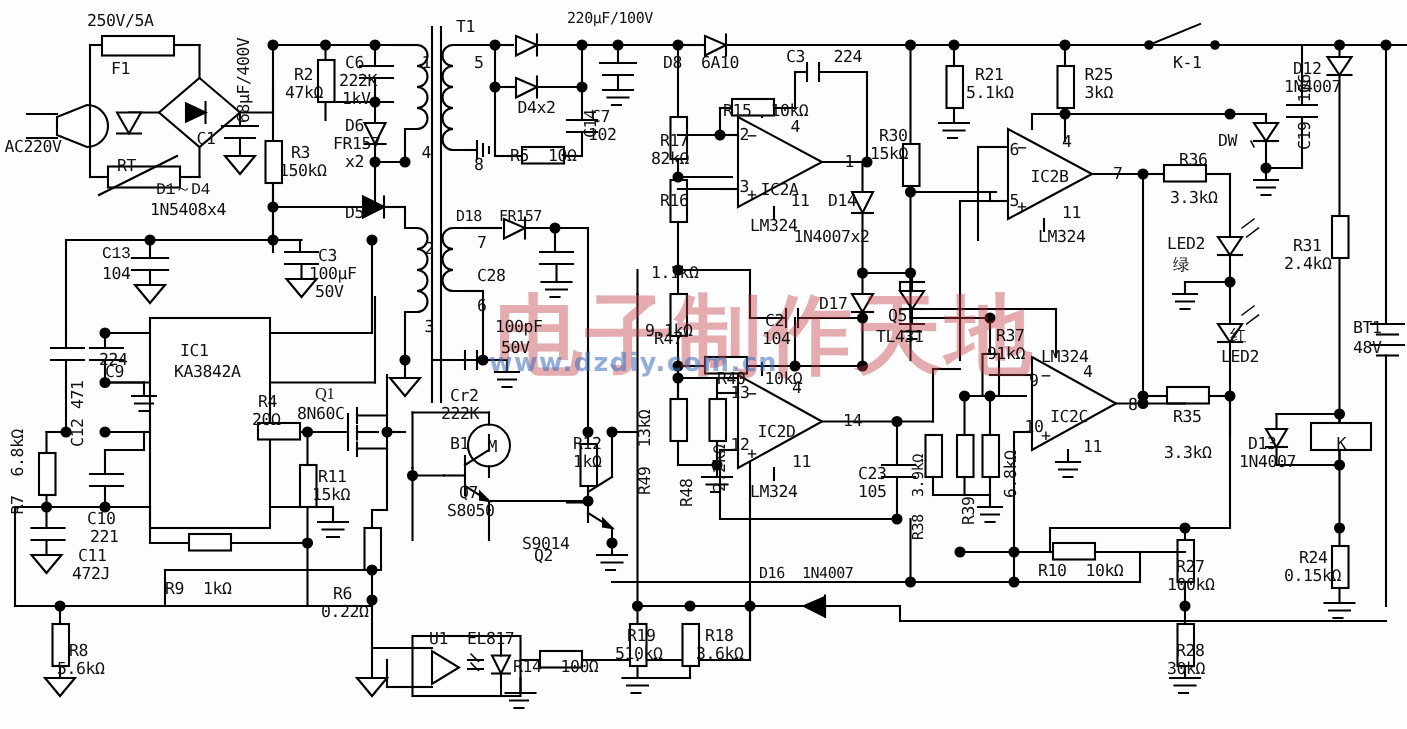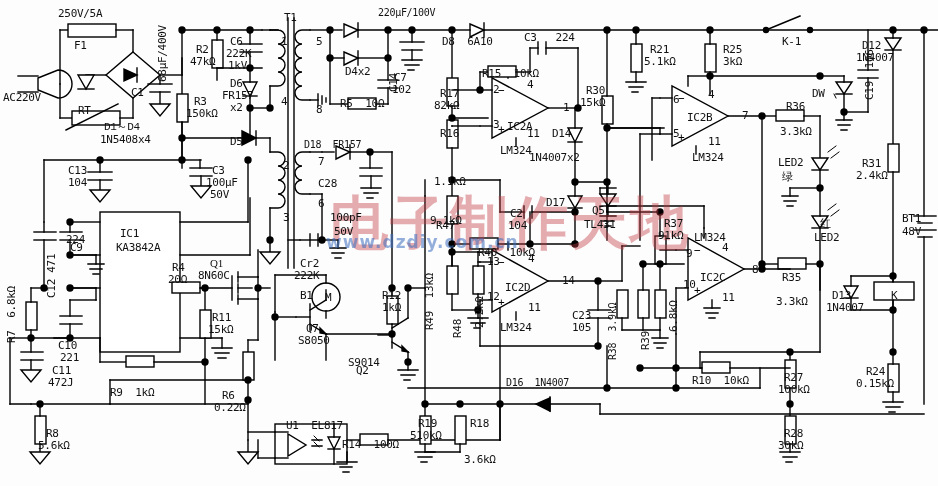--- a/index.html
+++ b/index.html
@@ -707,21 +707,21 @@
       <div class="lbl" style="left: 228px; top: 60px; text-align: right;">1kV</div>
       <div class="lbl" style="left: 194px; top: 96px;">R3</div>
       <div class="lbl" style="left: 186px; top: 108px;">150kΩ</div>
       <div class="lbl" style="left: 230px; top: 78px;">D6</div>
       <div class="lbl" style="left: 222px; top: 90px;">FR157</div>
       <div class="lbl" style="left: 230px; top: 102px;">x2</div>
       <div class="lbl" style="left: 230px; top: 136px;">D5</div>
       <div class="lbl" style="left: 212px; top: 165px;">C3</div>
       <div class="lbl" style="left: 206px; top: 177px;">100μF</div>
       <div class="lbl" style="left: 210px; top: 189px;">50V</div>
-      <div class="lbl" style="left: 68px; top: 165px;">C13</div>
+      <div class="lbl" style="left: 68px; top: 165px; font-family: Liberation Mono, monospace;">C13</div>
       <div class="lbl" style="left: 68px; top: 177px;">104</div>
       <div class="lbl" style="left: 70px; top: 222px; margin-top: 20px;">C9</div>
       <div class="lbl" style="left: 66px; top: 234px;">224</div>
       <div class="lbl" style="left: 46px; top: 298px; transform-origin: 0px 0px; transform: rotate(-90deg);">C12 471</div>
       <div class="lbl" style="left: 120px; top: 228px;">IC1</div>
       <div class="lbl" style="left: 116px; top: 242px;">KA3842A</div>
       <div class="lbl" style="left: 6px; top: 343px; transform-origin: 0px 0px; transform: rotate(-90deg);">R7  6.8kΩ</div>
       <div class="lbl" style="left: 58px; top: 340px;">C10</div>
       <div class="lbl" style="left: 60px; top: 352px;">221</div>
       <div class="lbl" style="left: 52px; top: 365px;">C11</div>
@@ -732,21 +732,21 @@
       <div class="lbl" style="left: 172px; top: 262px;">R4</div>
       <div class="lbl" style="left: 168px; top: 274px;">20Ω</div>
       <div class="lbl" style="left: 212px; top: 312px;">R11</div>
       <div class="lbl" style="left: 208px; top: 324px;">15kΩ</div>
       <div class="lbl" style="left: 222px; top: 390px;">R6</div>
       <div class="lbl" style="left: 214px; top: 402px;">0.22Ω</div>
       <div class="lbl" style="left: 210px; top: 258px; font-family: Liberation Serif, serif;">Q1</div>
       <div class="lbl" style="left: 198px; top: 270px;">8N60C</div>
       <div class="lbl" style="left: 286px; top: 420px;">U1  EL817</div>
       <div class="lbl" style="left: 342px; top: 439px;">R14  100Ω</div>
-      <div class="lbl" style="left: 284px; top: 12px;">T1</div>
+      <div class="lbl" style="left: 304px; top: 12px;">T1</div>
       <div class="lbl" style="left: 281px; top: 36px;">1</div>
       <div class="lbl" style="left: 281px; top: 96px;">4</div>
       <div class="lbl" style="left: 283px; top: 160px;">2</div>
       <div class="lbl" style="left: 283px; top: 212px;">3</div>
       <div class="lbl" style="left: 316px; top: 36px;">5</div>
       <div class="lbl" style="left: 316px; top: 104px;">8</div>
       <div class="lbl" style="left: 318px; top: 156px;">7</div>
       <div class="lbl" style="left: 318px; top: 198px;">6</div>
       <div class="lbl" style="left: 345px; top: 66px;">D4x2</div>
       <div class="lbl" style="left: 340px; top: 98px;">R5  10Ω</div>
@@ -853,15 +853,15 @@
       <div class="lbl" style="left: 784px; top: 372px;">R27</div>
       <div class="lbl" style="left: 778px; top: 384px;">100kΩ</div>
       <div class="lbl" style="left: 784px; top: 428px;">R28</div>
       <div class="lbl" style="left: 778px; top: 440px;">30kΩ</div>
       <div class="lbl" style="left: 866px; top: 366px;">R24</div>
       <div class="lbl" style="left: 856px; top: 378px;">0.15kΩ</div>
       <div class="lbl sm" style="left: 506px; top: 378px;">D16  1N4007</div>
       <div class="lbl" style="left: 418px; top: 418px;">R19</div>
       <div class="lbl" style="left: 410px; top: 430px;">510kΩ</div>
       <div class="lbl" style="left: 470px; top: 418px;">R18</div>
-      <div class="lbl" style="left: 464px; top: 430px; margin-top: 24px;">3.6kΩ</div>
+      <div class="lbl" style="left: 464px; top: 430px;">3.6kΩ</div>
     </div>
 </div>
 
 </body></html>

